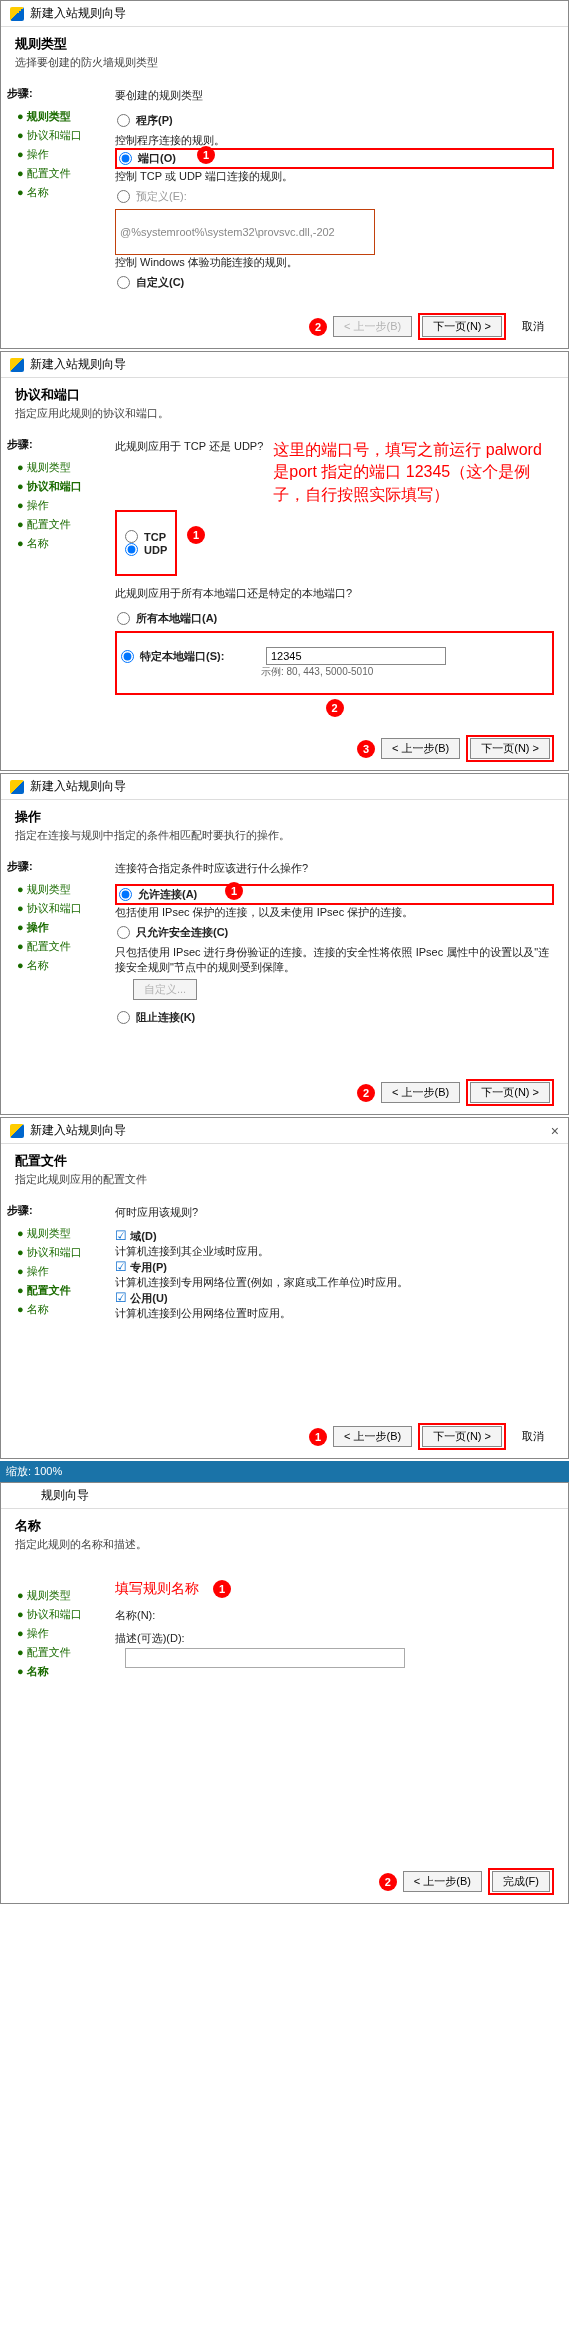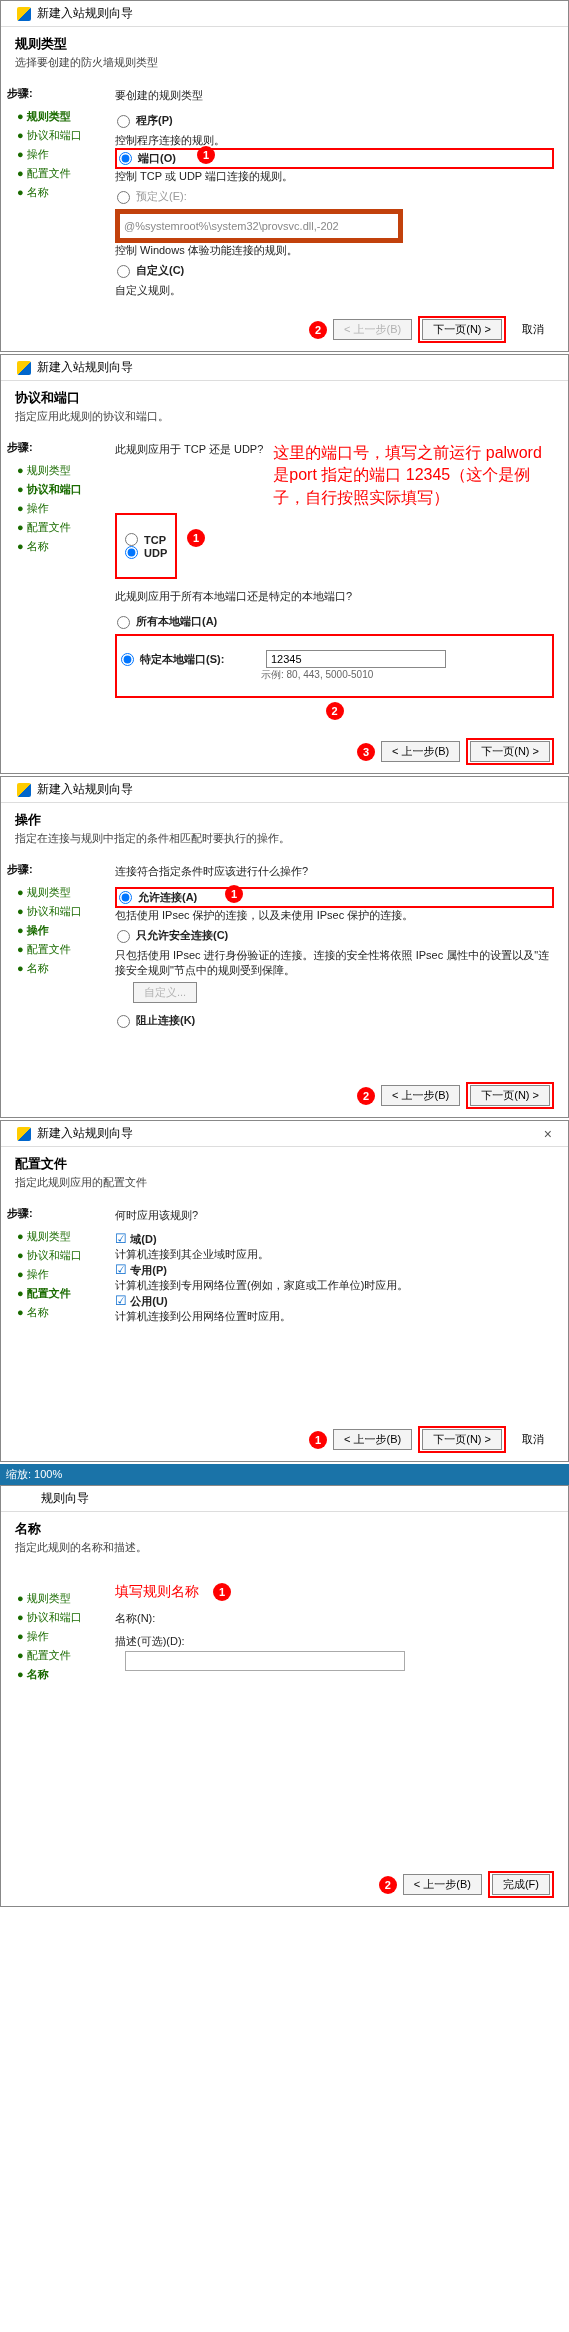--- a/index.html
+++ b/index.html
@@ -1,31 +1,31 @@
 <!DOCTYPE html>
 <html><head>
 <meta charset="utf-8">
 <style>
 *{box-sizing:border-box;margin:0;padding:0}
 body{font-family:"Microsoft YaHei",Arial,sans-serif;font-size:12px;background:#fff;width:569px}
 .panel{border:1px solid #888;background:#fff;margin-bottom:2px;position:relative}
-.titlebar{background:#fff;padding:4px 16px;border-bottom:1px solid #ddd;display:flex;align-items:center;gap:6px}
+.titlebar{background:#fff;padding:4px 9px;border-bottom:1px solid #ddd;display:flex;align-items:center;gap:6px}
 .titlebar .shield{width:14px;height:14px;background:linear-gradient(135deg,#ffcc00 50%,#0066cc 50%);border-radius:2px}
 .hdr{padding:8px 14px;background:#fff}
 .hdr h3{font-size:13px;font-weight:bold;color:#000}
 .hdr p{font-size:11px;color:#444;margin-top:2px}
 .body{display:flex;min-height:220px}
 .sidebar{width:110px;padding:8px 6px;font-size:11px}
 .sidebar h4{font-weight:bold;margin-bottom:6px;color:#111}
 .sidebar .step{color:#1a6b00;padding:2px 0 2px 10px;cursor:pointer}
 .sidebar .step.cur{font-weight:bold}
 .sidebar .step::before{content:"● ";color:#1a6b00}
 .content{flex:1;padding:10px 14px 10px 4px;font-size:11px;color:#222}
 .content .q{margin-bottom:8px}
-.opt{display:flex;align-items:flex-end;gap:6px;margin:3px 0;padding:2px}
+.opt{display:flex;align-items:flex-start;gap:6px;margin:3px 0;padding:2px}
 .opt input{margin-top:1px}
 .redbox{border:2px solid red;display:inline-block;padding:1px 2px}
 .marker{background:red;color:#fff;border-radius:50%;width:18px;height:18px;display:inline-flex;align-items:center;justify-content:center;font-weight:bold;font-size:11px}
 .footer{display:flex;justify-content:flex-end;gap:6px;padding:8px 14px;align-items:center}
 .btn{border:1px solid #888;background:#f4f4f4;padding:2px 10px;font-size:11px;cursor:pointer}
 .btn.flat{border:none;background:none}
 .field{border:1px solid #888;padding:2px 4px;font-size:11px;background:#fff;width:180px}
 .note-red{color:red;font-size:16px;line-height:1.4}
 .chk::before{content:"☑ ";color:#0066cc;font-size:13px}
 .close-x{margin-left:auto;font-family:Arial;font-size:14px;color:#555}
@@ -68,27 +68,26 @@
           <input type="radio" checked="" style="">
             <b>端口(O)</b>
         </span>
         <span class="marker" style="position:absolute;left:82px;top:-2px">1</span>
       </div>
       <div class="sub">控制 TCP 或 UDP 端口连接的规则。</div>
       <div class="opt disabled">
           <input type="radio" style="">
           <span>预定义(E):</span>
         </div>
-      <div class="sub" style="color:#888;border:5px solid #c2410c;padding:6px 4px;width:288px">@%systemroot%\system32\provsvc.dll,-202</div>
+      <div class="sub" style="color:#888;border:1px solid #c2410c;padding:16px 4px;width:260px">@%systemroot%\system32\provsvc.dll,-202</div>
       <div class="sub">控制 Windows 体验功能连接的规则。</div>
       <div class="opt">
           <input type="radio" style="">
           <span><b>自定义(C)</b></span>
         </div>
-      <div class="sub">自定义规则。</div>
     </div>
   </div>
   <div class="footer">
     <span class="marker">2</span>
     <button class="btn" disabled="">&lt; 上一步(B)</button>
     <span class="redbox"><button class="btn">下一页(N) &gt;</button></span>
     <button class="btn flat">取消</button>
   </div>
 </div>
 

